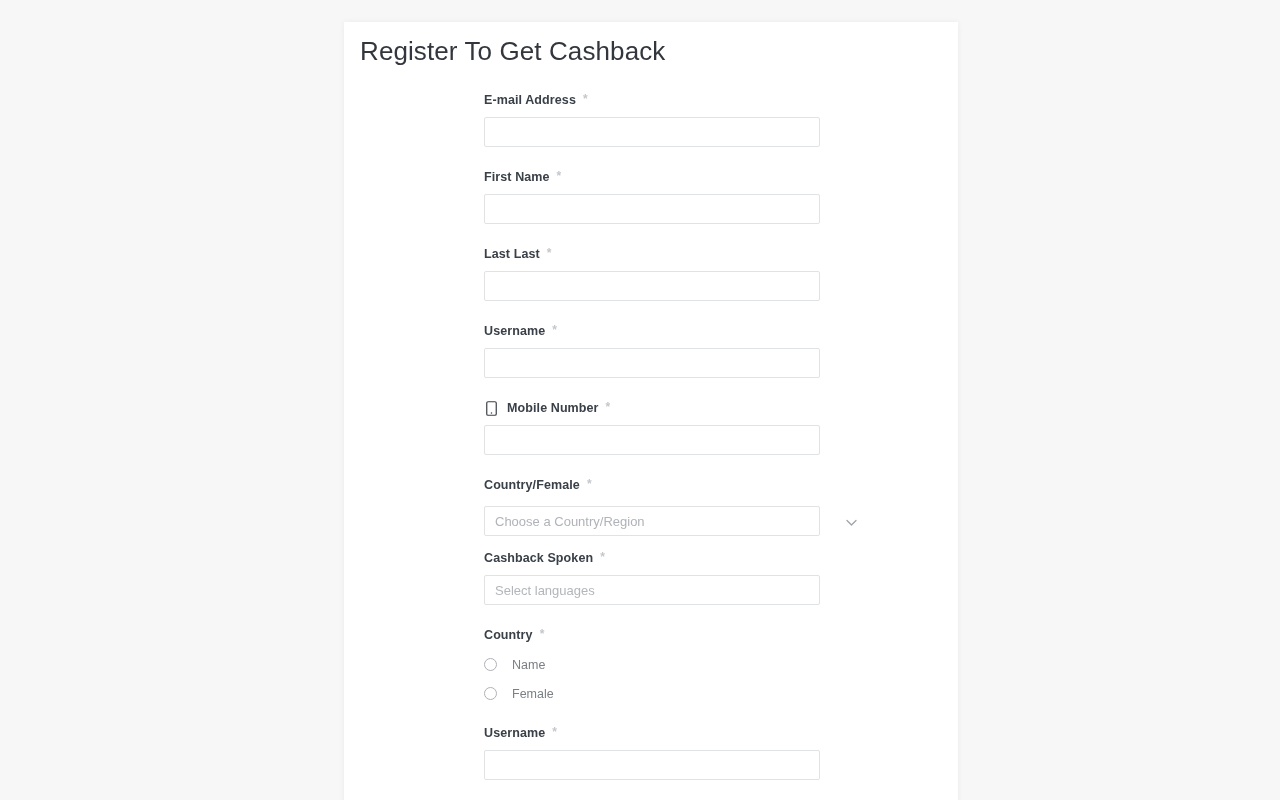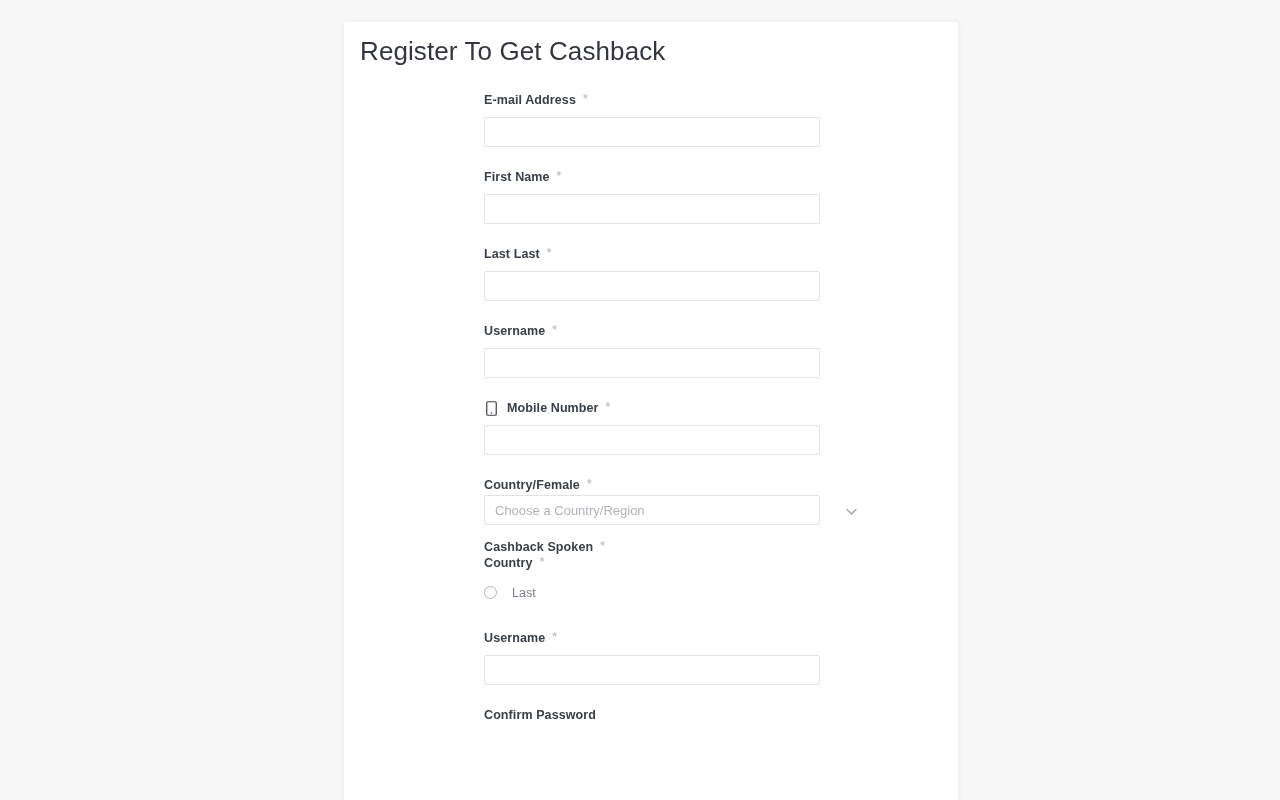--- a/index.html
+++ b/index.html
@@ -93,21 +93,21 @@
     font-family: "Liberation Sans", sans-serif;
     font-size: 13px;
     color: #55595f;
     outline: none;
   }
   .text-input::placeholder { color: #b3b6ba; opacity: 1; }
 
   .select-wrap {
     position: relative;
     width: 384px;
-    margin-top: 2px;
+    margin-top: 13px;
     margin-bottom: 14px;
   }
   .select-box {
     width: 336px;
     height: 30px;
     border: 1px solid #e1e2e4;
     border-radius: 2px;
     background: #ffffff;
     display: flex;
     align-items: center;
@@ -219,33 +219,38 @@
             </svg>
           </span>
         </div>
       </div>
 
       <div class="field-group">
         <div class="field-label">
           <span class="label-text">Cashback Spoken</span>
           <span class="req-star">*</span>
         </div>
+        <input class="text-input" type="text" placeholder="Select languages" style="">
       </div>
 
       <div class="field-group">
         <div class="field-label">
           <span class="label-text">Country</span>
           <span class="req-star">*</span>
         </div>
         <div class="radio-list">
           <div class="radio-row">
             <span class="radio-circle"></span>
-            <span class="radio-label">Last</span>
+            <span class="radio-label">Name</span>
           </div>
           <div class="gap-sm"></div>
+          <div class="radio-row">
+            <span class="radio-circle"></span>
+            <span class="radio-label">Female</span>
+          </div>
         </div>
       </div>
 
       <div class="field-group">
         <div class="field-label">
           <span class="label-text">Username</span>
           <span class="req-star">*</span>
         </div>
         <input class="text-input" type="password" placeholder="" style="">
       </div>

